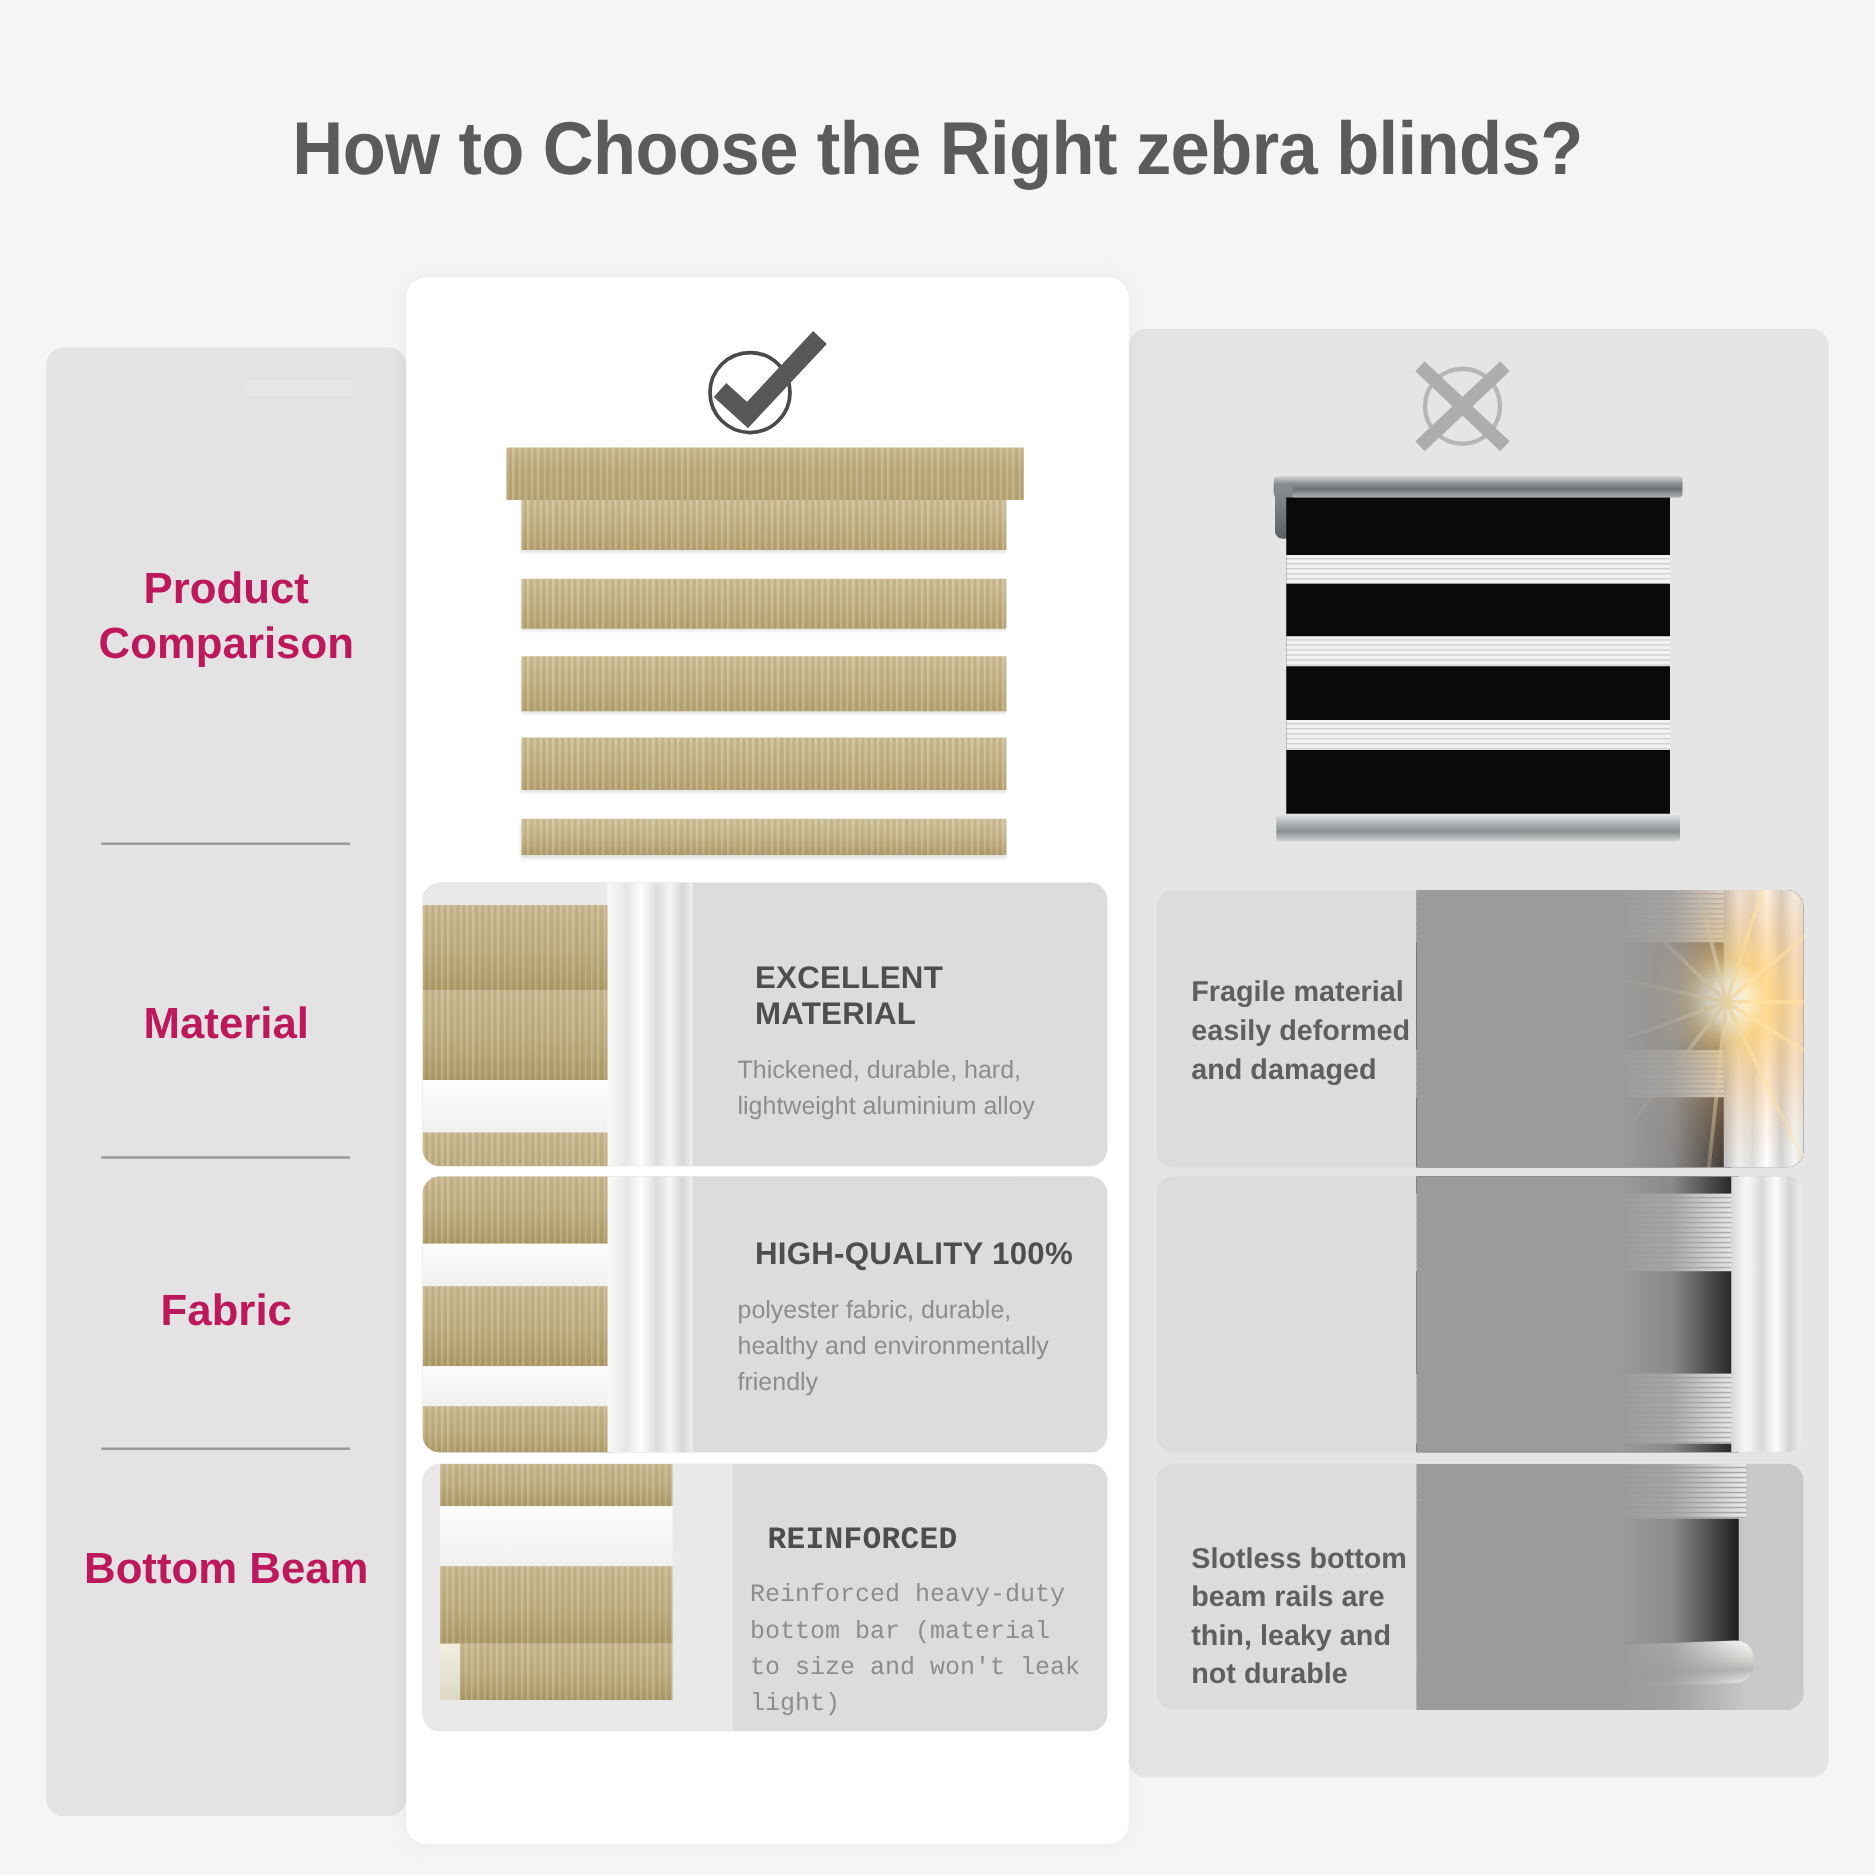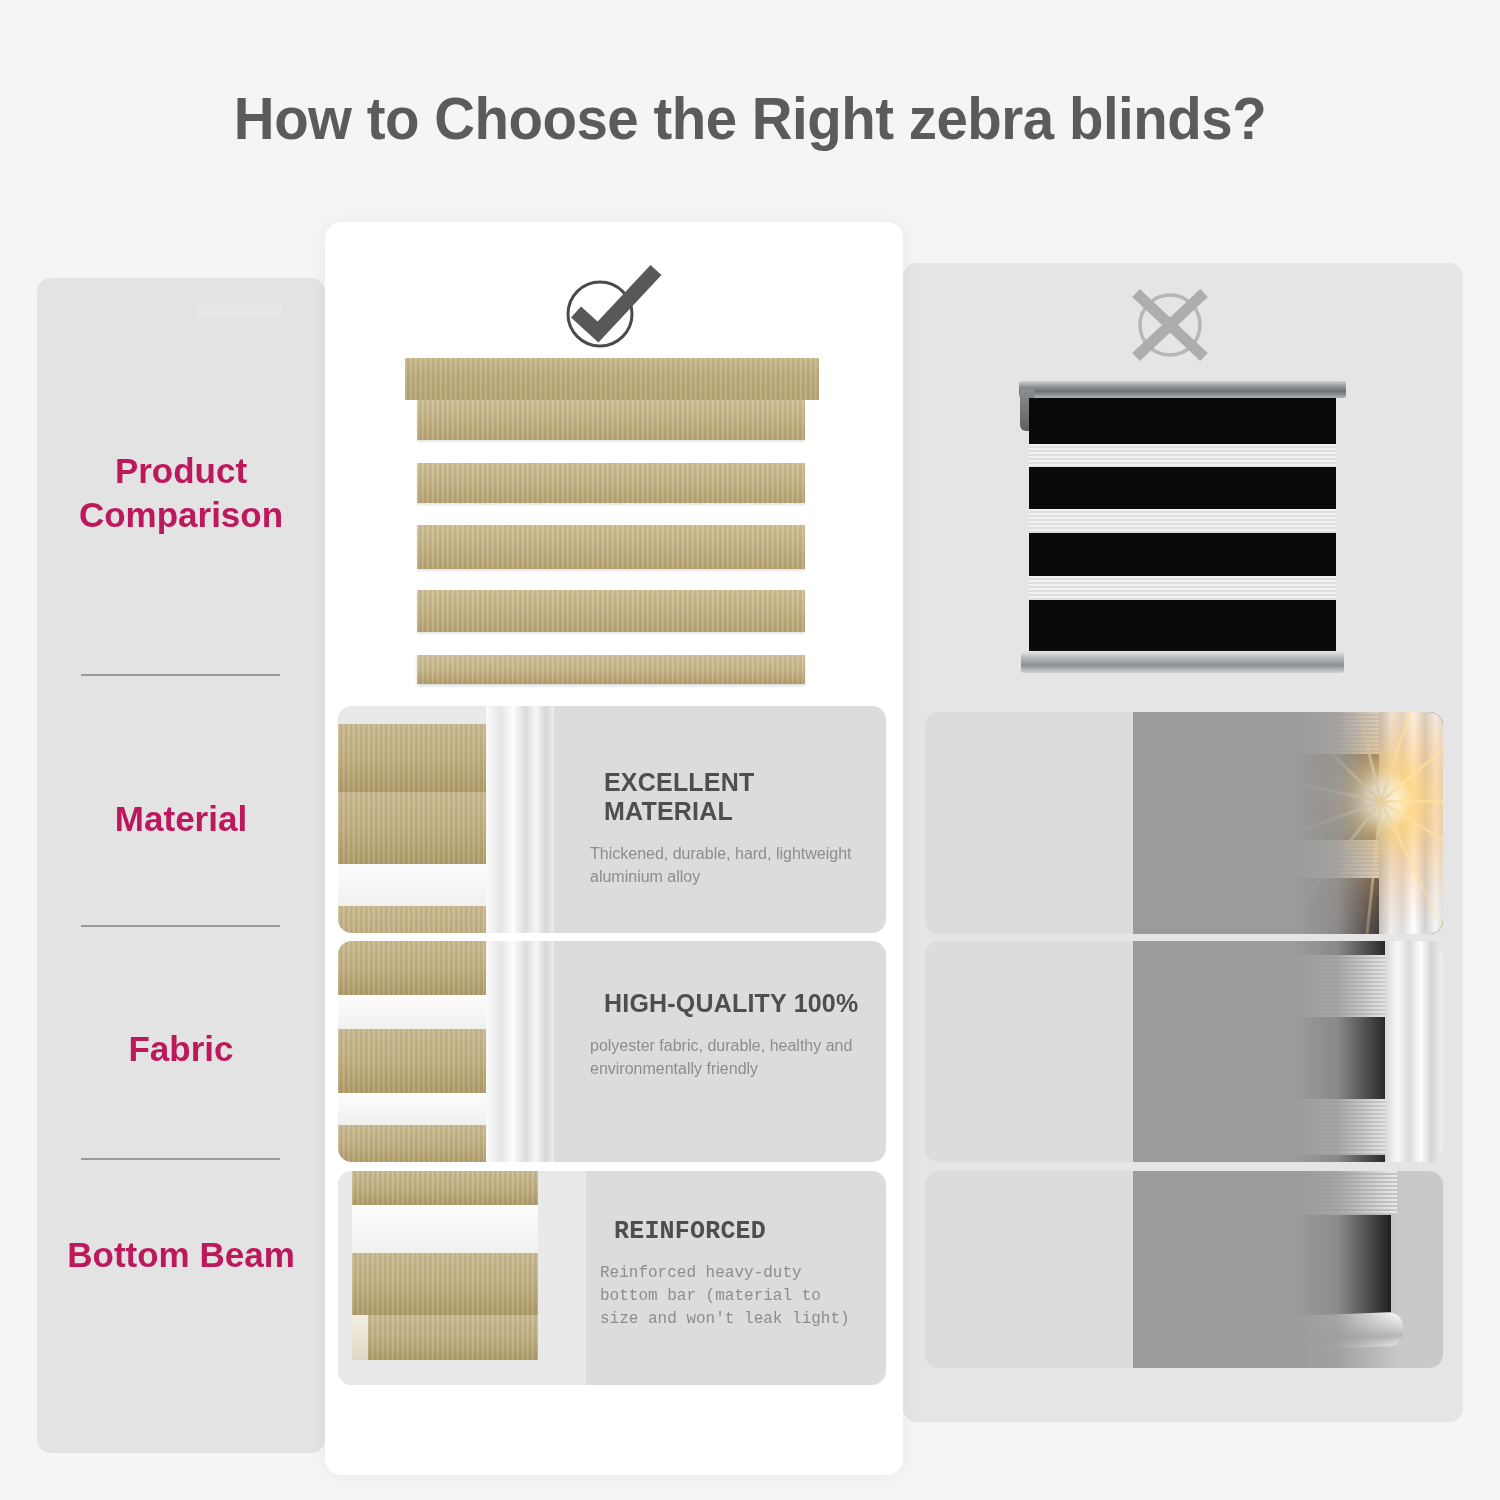--- a/index.html
+++ b/index.html
@@ -215,21 +215,21 @@
 
   .cg-text {
     position: absolute;
     left: 252px; right: 20px;
   }
   .cg-head {
     font-size: 25px; font-weight: bold; color: #4e4e4e;
     letter-spacing: 0.2px; margin-bottom: 16px; margin-left: 14px;
   }
   .cg-body {
-    font-size: 16px; color: #8d8d8d; line-height: 1.45;
+    font-size: 20px; color: #8d8d8d; line-height: 1.45;
   }
 
   
   .card-bad {
     position: absolute;
     left: 925px; width: 518px;
     border-radius: 14px;
     overflow: hidden;
     background: #dcdcdc;
   }
@@ -391,20 +391,21 @@
         <div class="ss-ray" style="transform:rotate(160deg)"></div>
         <div class="ss-ray" style="transform:rotate(192deg)"></div>
         <div class="ss-ray" style="transform:rotate(224deg)"></div>
         <div class="ss-ray" style="transform:rotate(256deg)"></div>
         <div class="ss-ray" style="transform:rotate(288deg)"></div>
         <div class="ss-ray" style="transform:rotate(320deg)"></div>
       </div>
     </div>
     <div class="cb-veil"></div>
   </div>
+  <div class="cb-text" style="top:66px">Fragile material easily deformed and damaged</div>
 </div>
 
 <div class="card-good cg-r2">
   <div class="cg-photo">
     <div class="bl-strip" style="top:0;height:54px"></div>
     <div class="bl-sheer" style="top:54px;height:34px"></div>
     <div class="bl-strip" style="top:88px;height:64px"></div>
     <div class="bl-sheer" style="top:152px;height:32px"></div>
     <div class="bl-strip" style="top:184px;height:40px"></div>
     <div class="wf"></div>
@@ -445,13 +446,14 @@
 
 <div class="card-bad cb-r3">
   <div class="cb-photo">
     <div class="bm-scene">
       <div class="bm-sheer"></div>
       <div class="bm-solid"></div>
       <div class="bm-rail"></div>
     </div>
     <div class="cb-veil"></div>
   </div>
+  <div class="cb-text" style="top:60px">Slotless bottom beam rails are thin, leaky and not durable</div>
 </div>
 
 </body></html>

